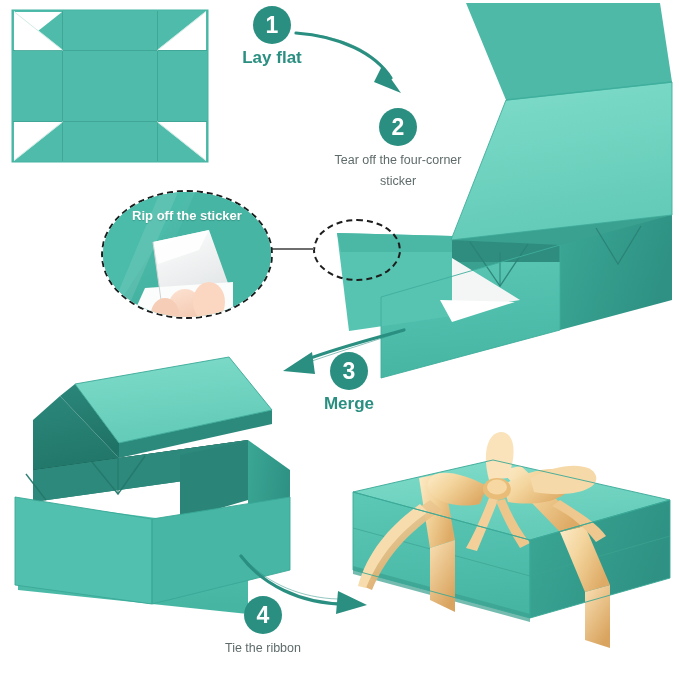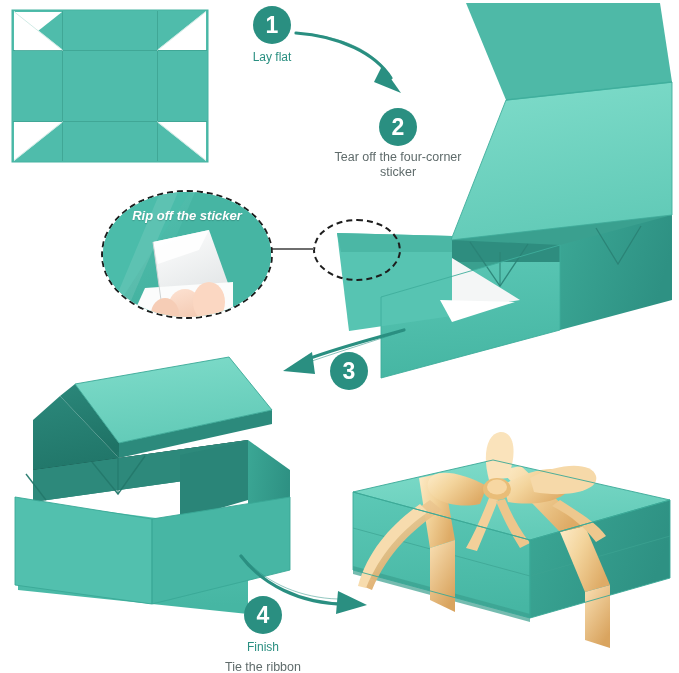--- a/index.html
+++ b/index.html
@@ -32,48 +32,47 @@
     color:#ffffff;
     font-size:23px;
     font-weight:bold;
     line-height:38px;
     margin:0 auto 4px auto;
     text-align:center;
     letter-spacing:0;
   }
   .step-title{
     color:#2a8f81;
-    font-size:12px;
-    font-weight:normal;
+    font-size:17px;
+    font-weight:bold;
     line-height:19px;
     margin-bottom:3px;
   }
   .step-sub{
     color:#5f6b6b;
     font-size:12.5px;
-    line-height:15px;
+    line-height:21px;
     font-weight:normal;
   }
 
   
   #step1{left:197px;top:6px;}
   #step2{left:323px;top:108px;}
   #step3{left:274px;top:352px;}
   #step4{left:188px;top:596px;}
 
   
   #magnifier{
     position:absolute;
     left:101px;top:190px;
     width:172px;height:129px;
     border-radius:50%;
     overflow:hidden;
     border:2px dashed #1d1d1d;
     box-sizing:border-box;
-    font-style:italic;
   }
   #magnifier .mag-inner{
     position:absolute;top:-2px;left:-2px;
     width:172px;height:129px;
   }
   .mag-caption{
     position:absolute;
     left:0;right:0;top:16px;
     text-align:center;
     color:#ffffff;
@@ -361,21 +360,21 @@
     <div class="step-sub"></div>
   </div>
 
   <div class="step" id="step2">
     <div class="badge">2</div>
     <div class="step-sub">Tear off the four-corner sticker</div>
   </div>
 
   <div class="step" id="step3">
     <div class="badge">3</div>
+    <div class="step-title">Merge</div>
   </div>
 
   <div class="step" id="step4">
     <div class="badge">4</div>
-    <div class="step-title">Finish</div>
     <div class="step-sub">Tie the ribbon</div>
   </div>
 
 </div>
 
 </body></html>

